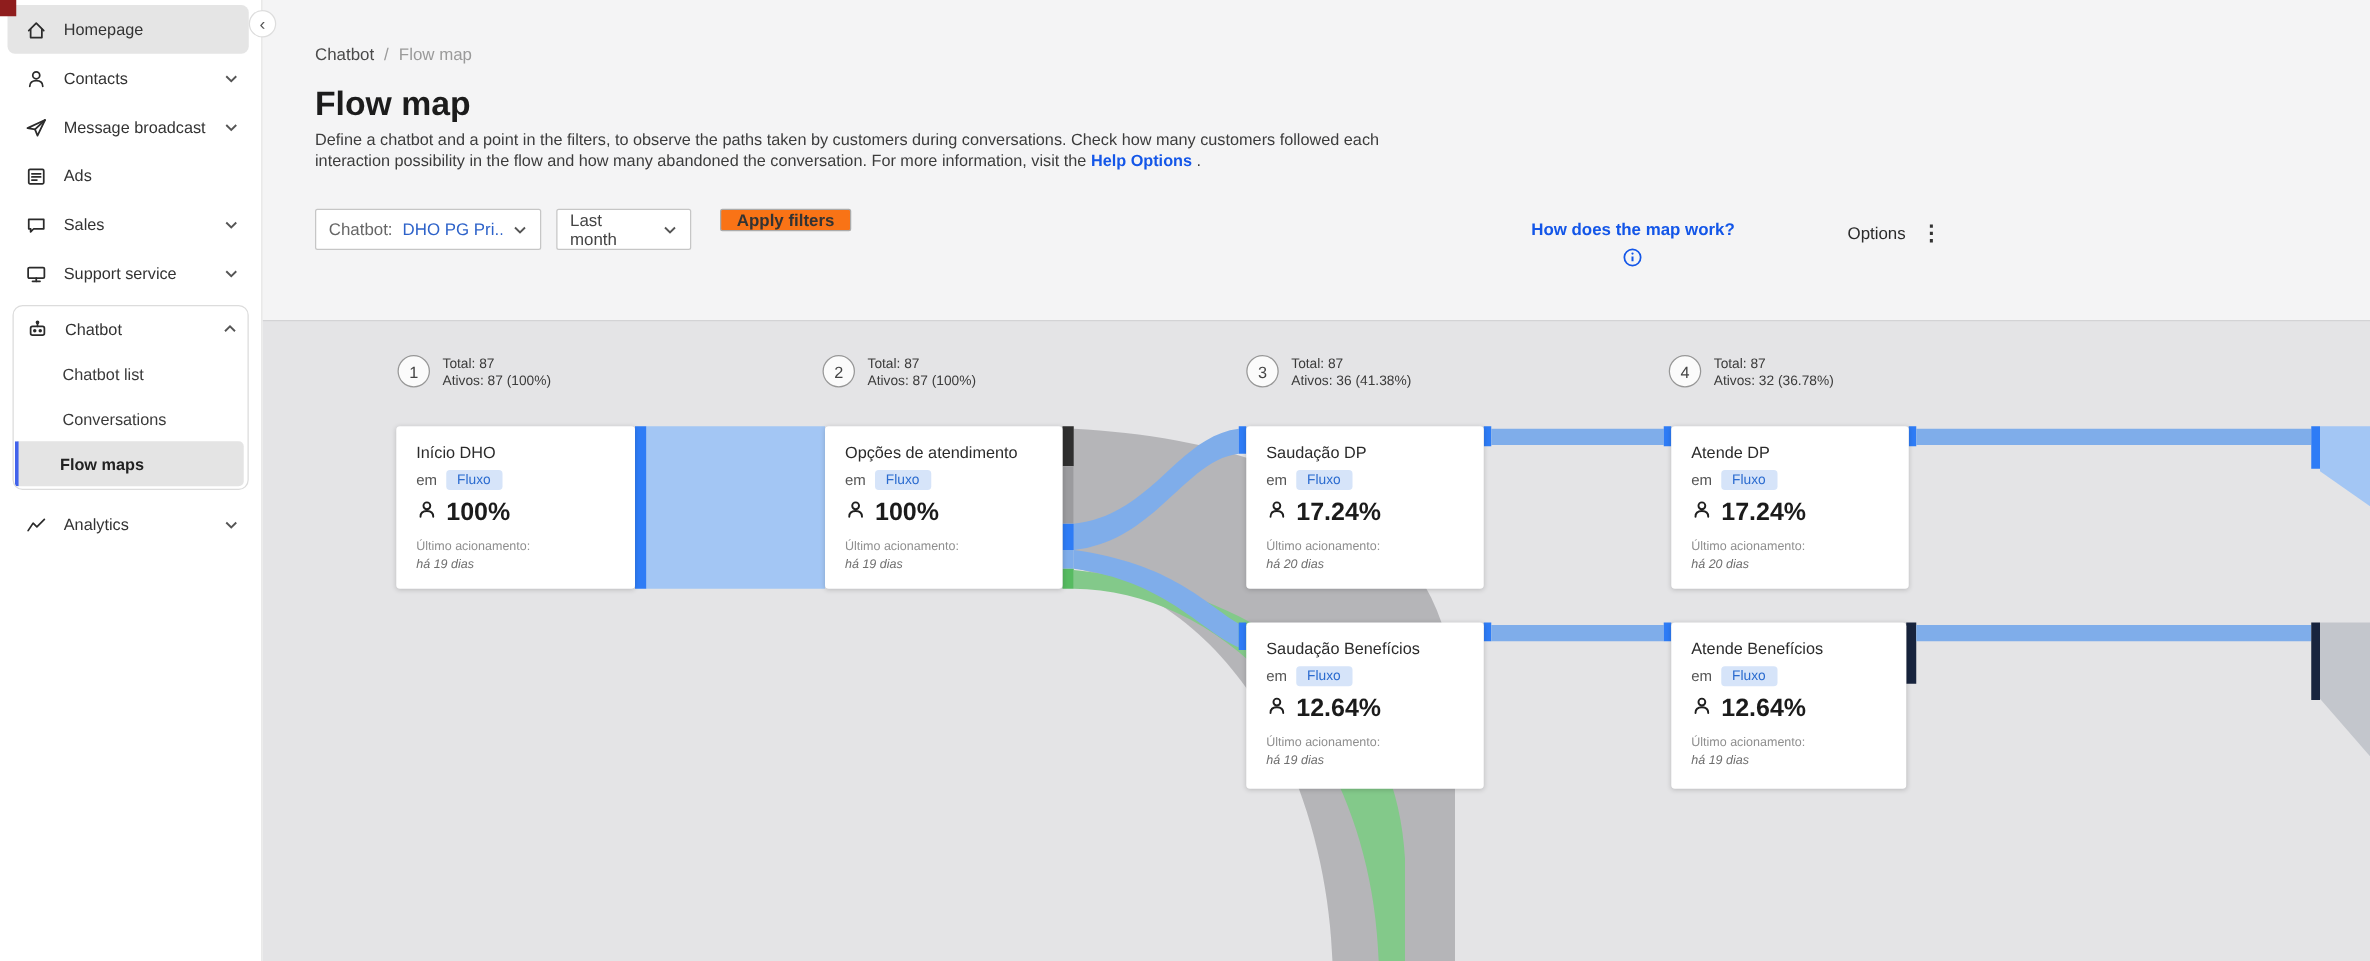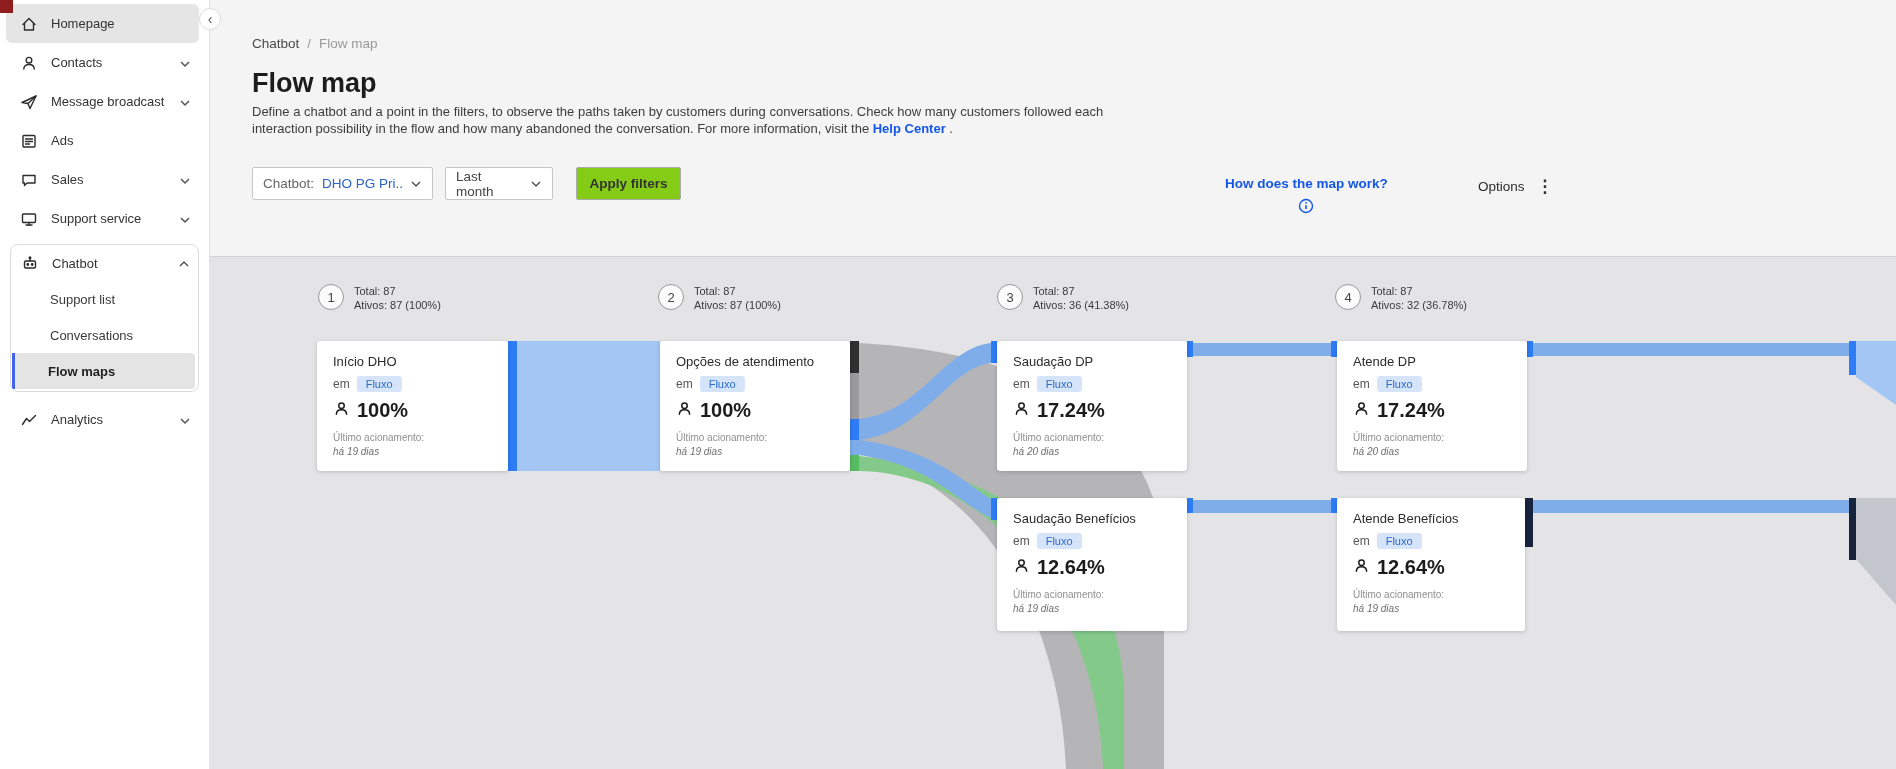--- a/index.html
+++ b/index.html
@@ -34,21 +34,21 @@
   .help-link { color:#1356e8; font-weight:700; cursor:pointer; }
 
   .filters { position:absolute; left:42px; top:167px; height:33px; display:flex; }
   .dd { display:flex; align-items:center; background:#fff; border:1px solid #c6c6c6; border-radius:2px; padding:0 10px; font-size:13.5px; gap:8px; height:33px; cursor:pointer; }
   .dd1 { width:181px; margin-right:12px; }
   .dd2 { width:108px; }
   .dd-label { color:#666; }
   .dd-value-blue { color:#2d62c9; white-space:nowrap; overflow:hidden; }
   .dd-value { color:#444; }
   .dd .chevdd { margin-left:auto; }
-  .apply-btn { margin-left:23px; width:105px; height:33px; background:#84cc16; border:1px solid #ababab; border-radius:2px; font-size:13.5px; font-weight:600; color:#333; display:flex; align-items:center; justify-content:center; cursor:pointer; font-family:"Liberation Sans", sans-serif; }
+  .apply-btn { margin-left:23px; width:105px; height:18px; background:#f97316; border:1px solid #ababab; border-radius:2px; font-size:13.5px; font-weight:600; color:#333; display:flex; align-items:center; justify-content:center; cursor:pointer; font-family:"Liberation Sans", sans-serif; }
 
   .map-help { position:absolute; top:176px; left:1015px; display:flex; align-items:center; gap:7px; color:#1356e8; font-weight:700; font-size:13.5px; cursor:pointer;flex-direction:column; }
   .options { position:absolute; top:176px; left:1268px; display:flex; align-items:center; gap:12px; font-size:13.5px; color:#2b2b2b; cursor:pointer; }
   .kebab { font-size:17px; color:#333; font-weight:700; letter-spacing:0; }
 
   
   .flow { position:absolute; left:0; top:256px; width:1686px; height:513px; background:#e4e4e6; border-top:1px solid #d3d3d5; }
   .sankey { position:absolute; left:0; top:0; z-index:1; }
   .col-head { position:absolute; top:27px; display:flex; gap:10px; align-items:flex-start; z-index:2; }
   .circle { width:26px; height:26px; border-radius:50%; border:1px solid #979797; background:#fbfbfb; display:flex; align-items:center; justify-content:center; font-size:13px; color:#444; }
@@ -155,21 +155,21 @@
               <circle cx="6.8" cy="10.5" r="0.7" fill="#2b2b2b"></circle>
               <circle cx="11.2" cy="10.5" r="0.7" fill="#2b2b2b"></circle>
             </svg>
         </span>
         <span class="sb-label">Chatbot</span>
         <span class="chev"><svg width="12" height="8" viewBox="0 0 12 8">
               <polyline points="2,6 6,2 10,6"></polyline>
             </svg></span>
       </div>
       <div class="sub-item">
-        <span>Support list</span>
+        <span>Chatbot list</span>
       </div>
       <div class="sub-item">
         <span>Conversations</span>
       </div>
       <div class="sub-item active">
         <span>Flow maps</span>
       </div>
     </div>
 
     <div class="sb-item">
@@ -190,21 +190,21 @@
     <div class="breadcrumb">
       <span class="crumb-parent">Chatbot</span>
       <span class="crumb-sep">/</span>
       <span class="crumb-current">Flow map</span>
     </div>
 
     <h1 class="page-title">Flow map</h1>
 
     <p class="desc">
       <span>Define a chatbot and a point in the filters, to observe the paths taken by customers during conversations. Check how many customers followed each interaction possibility in the flow and how many abandoned the conversation. For more information, visit the</span>
-      <span class="help-link">Help Center</span>
+      <span class="help-link">Help Options</span>
       <span>.</span>
     </p>
 
     <div class="filters">
       <div class="dd dd1">
         <span class="dd-label">Chatbot:</span>
         <span class="dd-value-blue">DHO PG Pri...</span>
         <span class="chevdd"><svg width="12" height="8" viewBox="0 0 12 8">
               <polyline points="2,2 6,6 10,2" fill="none" stroke="#555" stroke-width="1.5"></polyline>
             </svg></span>

